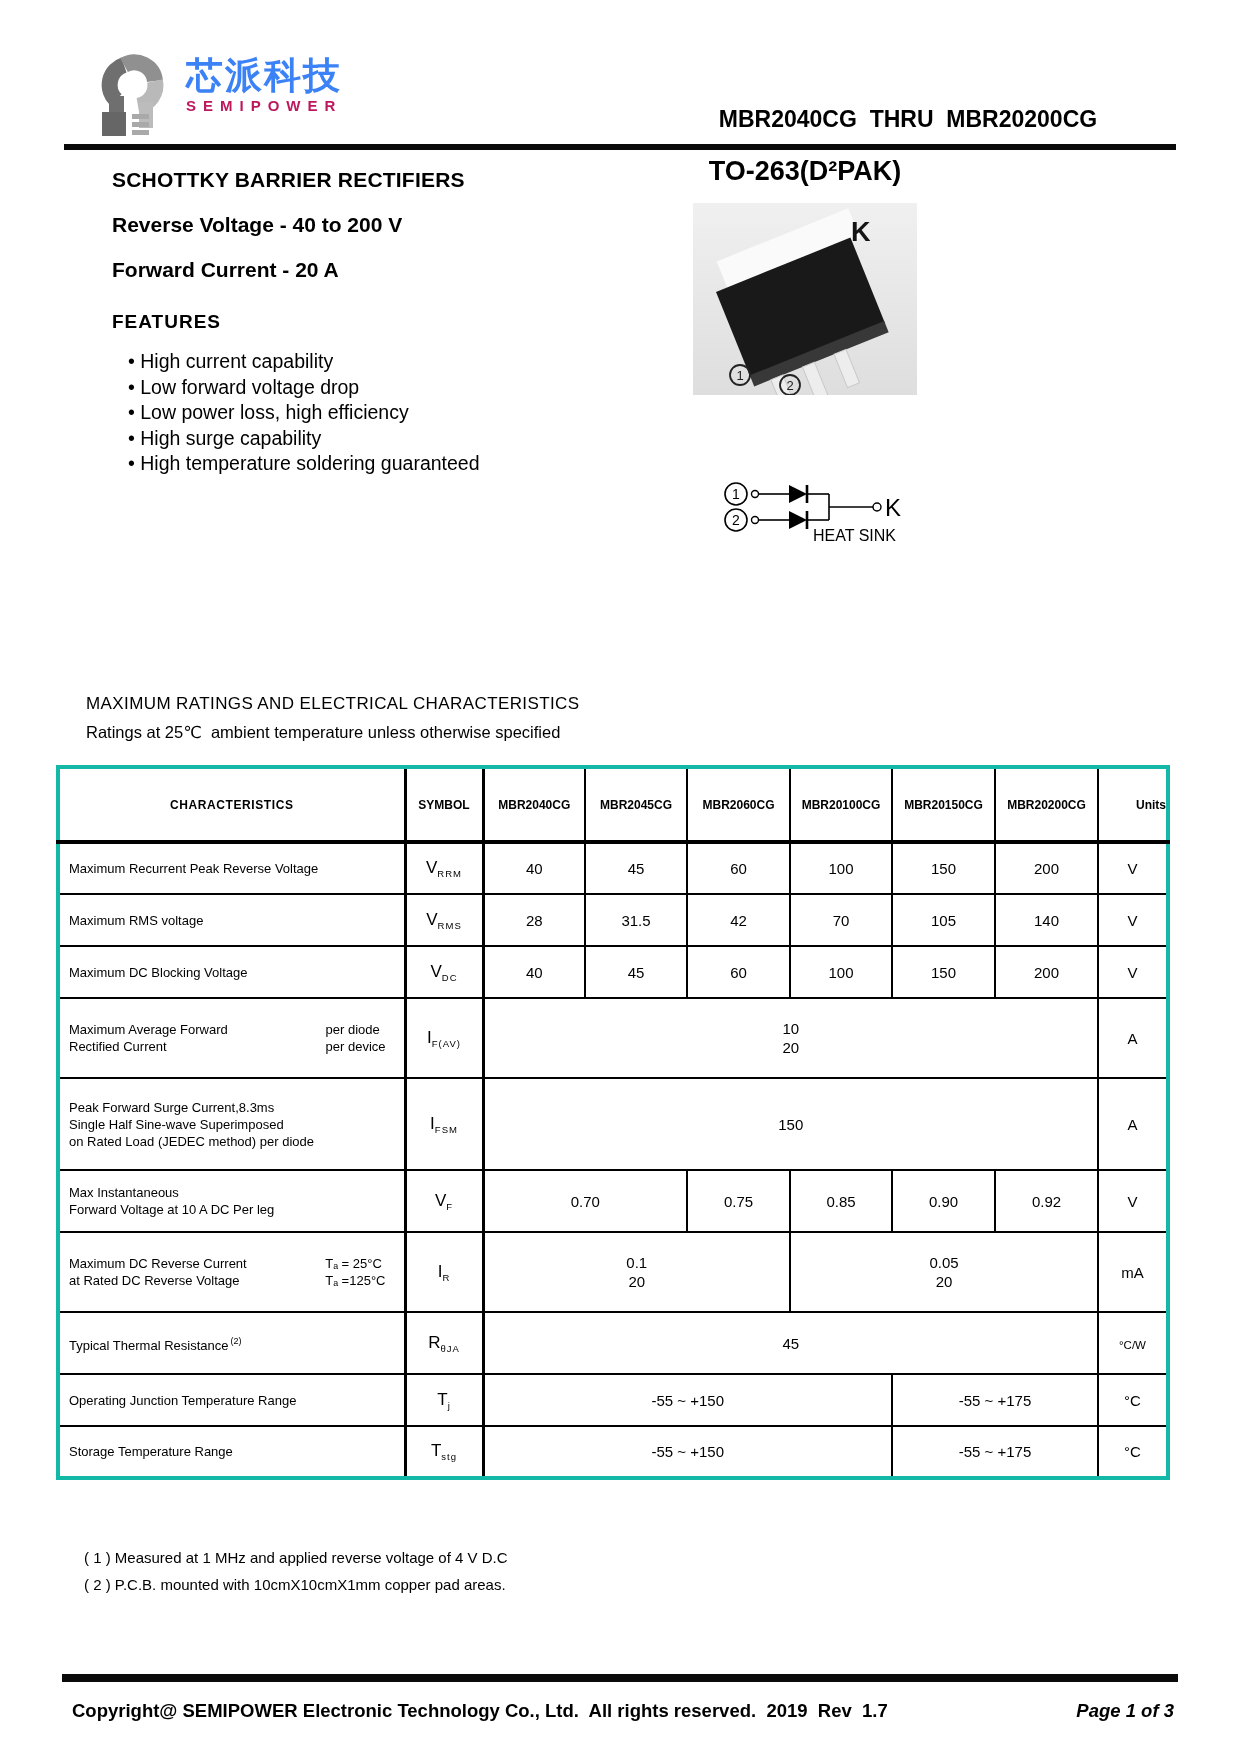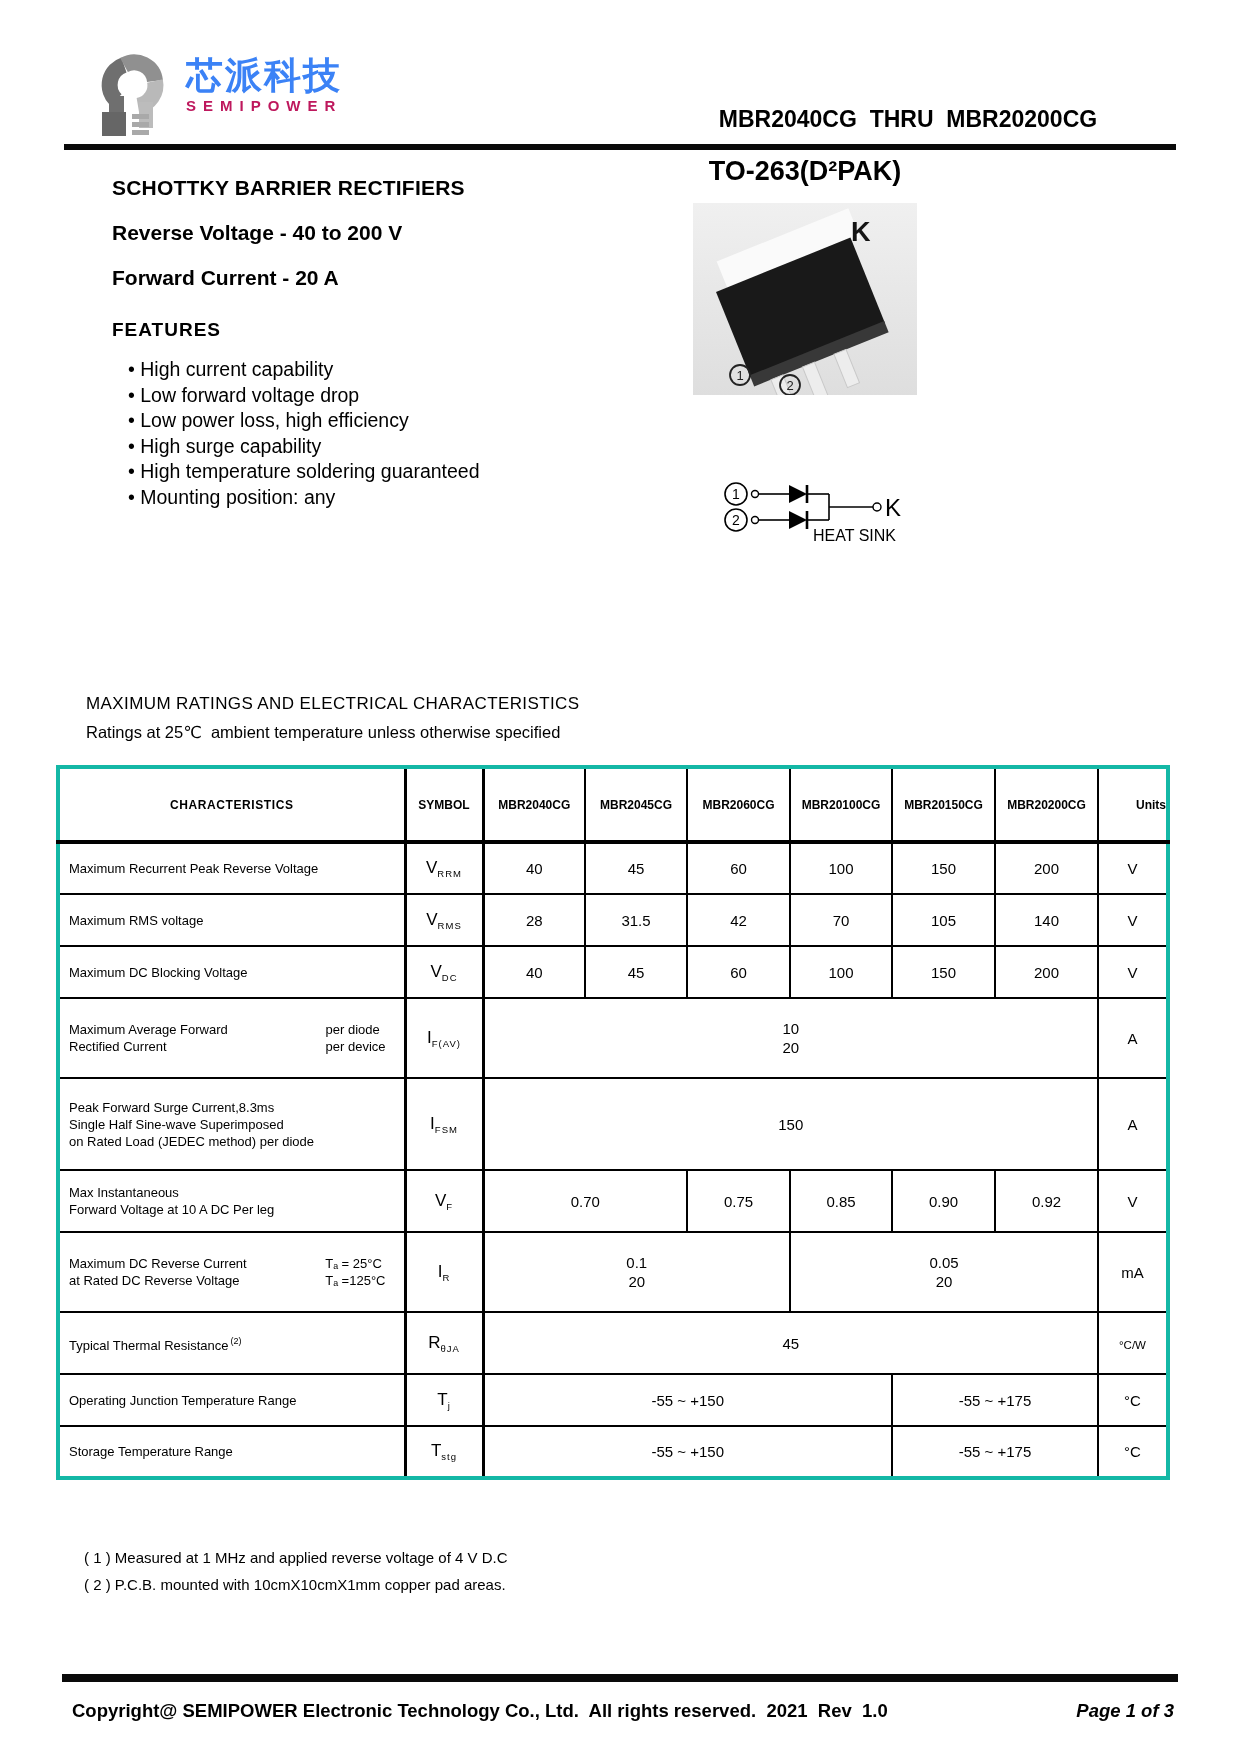--- a/index.html
+++ b/index.html
@@ -12,21 +12,21 @@
   
   .logo-mark{left:94px;top:50px;}
   .logo-text{left:186px;top:56px;}
   .logo-cn{font-size:37px;font-weight:bold;color:#3b82f6;letter-spacing:2px;line-height:1.1;}
   .logo-en{font-size:15px;font-weight:bold;color:#be185d;letter-spacing:7px;margin-top:0;}
   .part-range{left:640px;top:106px;width:536px;text-align:center;font-size:23px;font-weight:bold;white-space:pre;}
   .hdr-rule{left:64px;top:144px;width:1112px;height:6px;background:#0a0a0a;}
 
   
   .left-block{left:112px;top:168px;width:540px;}
-  .doc-title{font-size:21px;font-weight:bold;margin:8px 0 21px 0;letter-spacing:0.2px;}
+  .doc-title{font-size:21px;font-weight:bold;margin:0 0 21px 0;letter-spacing:0.2px;}
   .rv-line,.fc-line{font-size:21px;font-weight:bold;margin:0 0 21px 0;}
   .fc-line{margin-bottom:29px;}
   .features-title{font-size:19px;font-weight:bold;letter-spacing:1px;margin:0 0 7px 0;}
   .features-list{list-style:none;margin:16px;padding:0;}
   .features-list li{font-size:19.5px;line-height:25.5px;}
 
   
   .to263-title{left:655px;top:156px;width:300px;text-align:center;font-size:27px;font-weight:bold;}
   .pkg-photo{left:693px;top:203px;}
   .circuit{left:713px;top:476px;}
@@ -92,21 +92,20 @@
   <div class="doc-title">SCHOTTKY BARRIER RECTIFIERS</div>
   <div class="rv-line">Reverse Voltage - 40 to 200 V</div>
   <div class="fc-line">Forward Current - 20 A</div>
   <div class="features-title">FEATURES</div>
   <ul class="features-list">
     <li>• High current capability</li>
     <li>• Low forward voltage drop</li>
     <li>• Low power loss, high efficiency</li>
     <li>• High surge capability</li>
     <li>• High temperature soldering guaranteed</li>
-    <li>• Mounting position: any</li>
   </ul>
 </div>
 
 <div class="abs to263-title">TO-263(D²PAK)</div>
 
 <div class="abs pkg-photo">
   <svg width="224" height="192" viewBox="0 0 224 192">
     <defs>
       <linearGradient id="pg" x1="0" y1="0" x2="0" y2="1">
         <stop offset="0" stop-color="#f0f0f0"></stop>
@@ -313,15 +312,15 @@
   </tbody>
 </table>
 
 <div class="abs notes">
   <div>( 1 ) Measured at 1 MHz and applied reverse voltage of 4 V D.C</div>
   <div>( 2 ) P.C.B. mounted with 10cmX10cmX1mm copper pad areas.</div>
 </div>
 
 <div class="abs ftr-rule"></div>
 <div class="abs ftr-row">
-  <span class="ftr-copy">Copyright@ SEMIPOWER Electronic Technology Co., Ltd.  All rights reserved.  2021  Rev  1.0</span>
+  <span class="ftr-copy">Copyright@ SEMIPOWER Electronic Technology Co., Ltd.  All rights reserved.  2019  Rev  1.7</span>
   <span class="ftr-page">Page 1 of 3</span>
 </div>
 
 </body></html>

